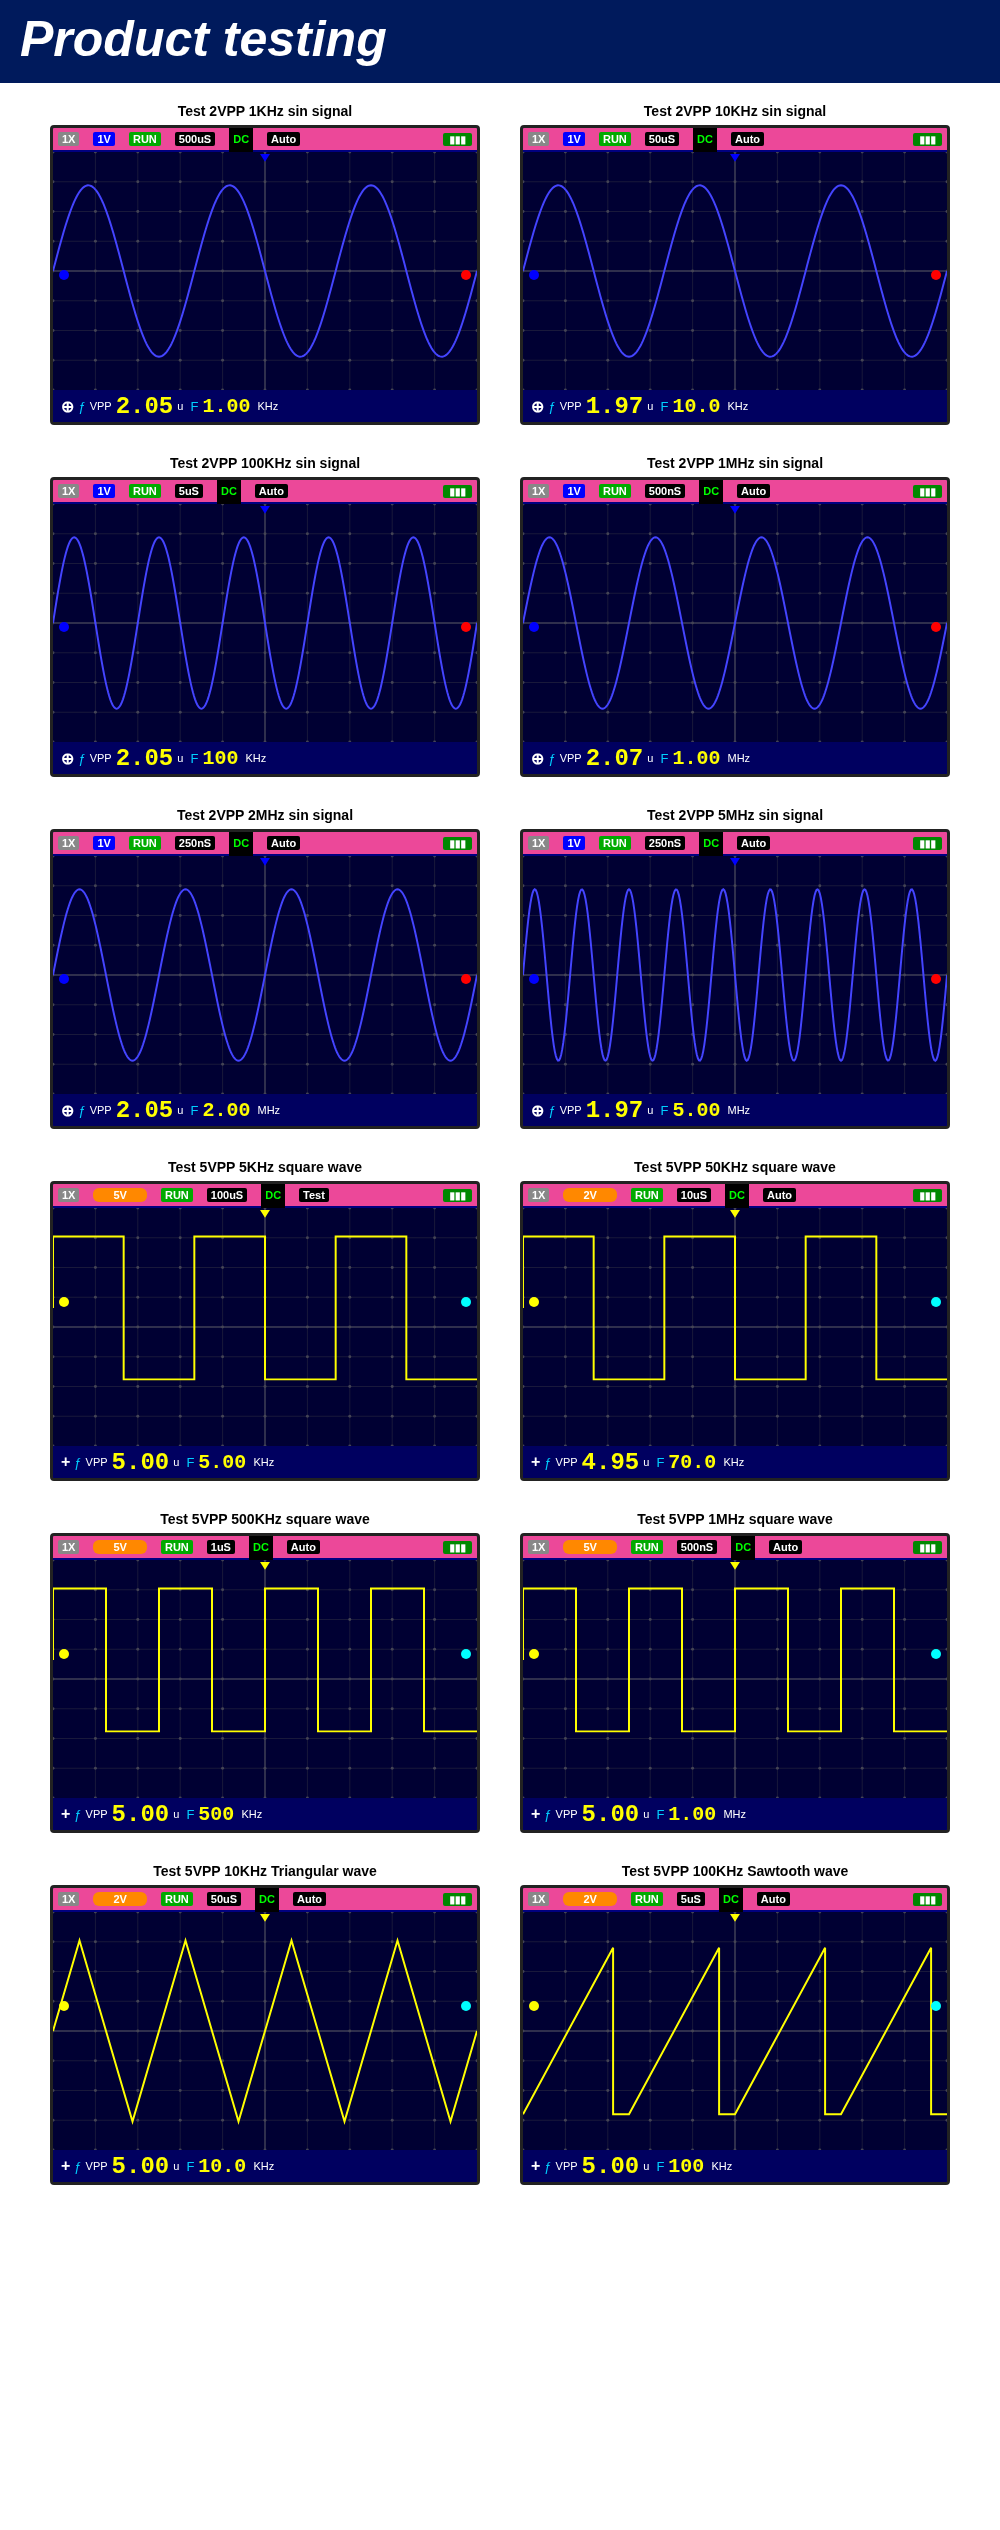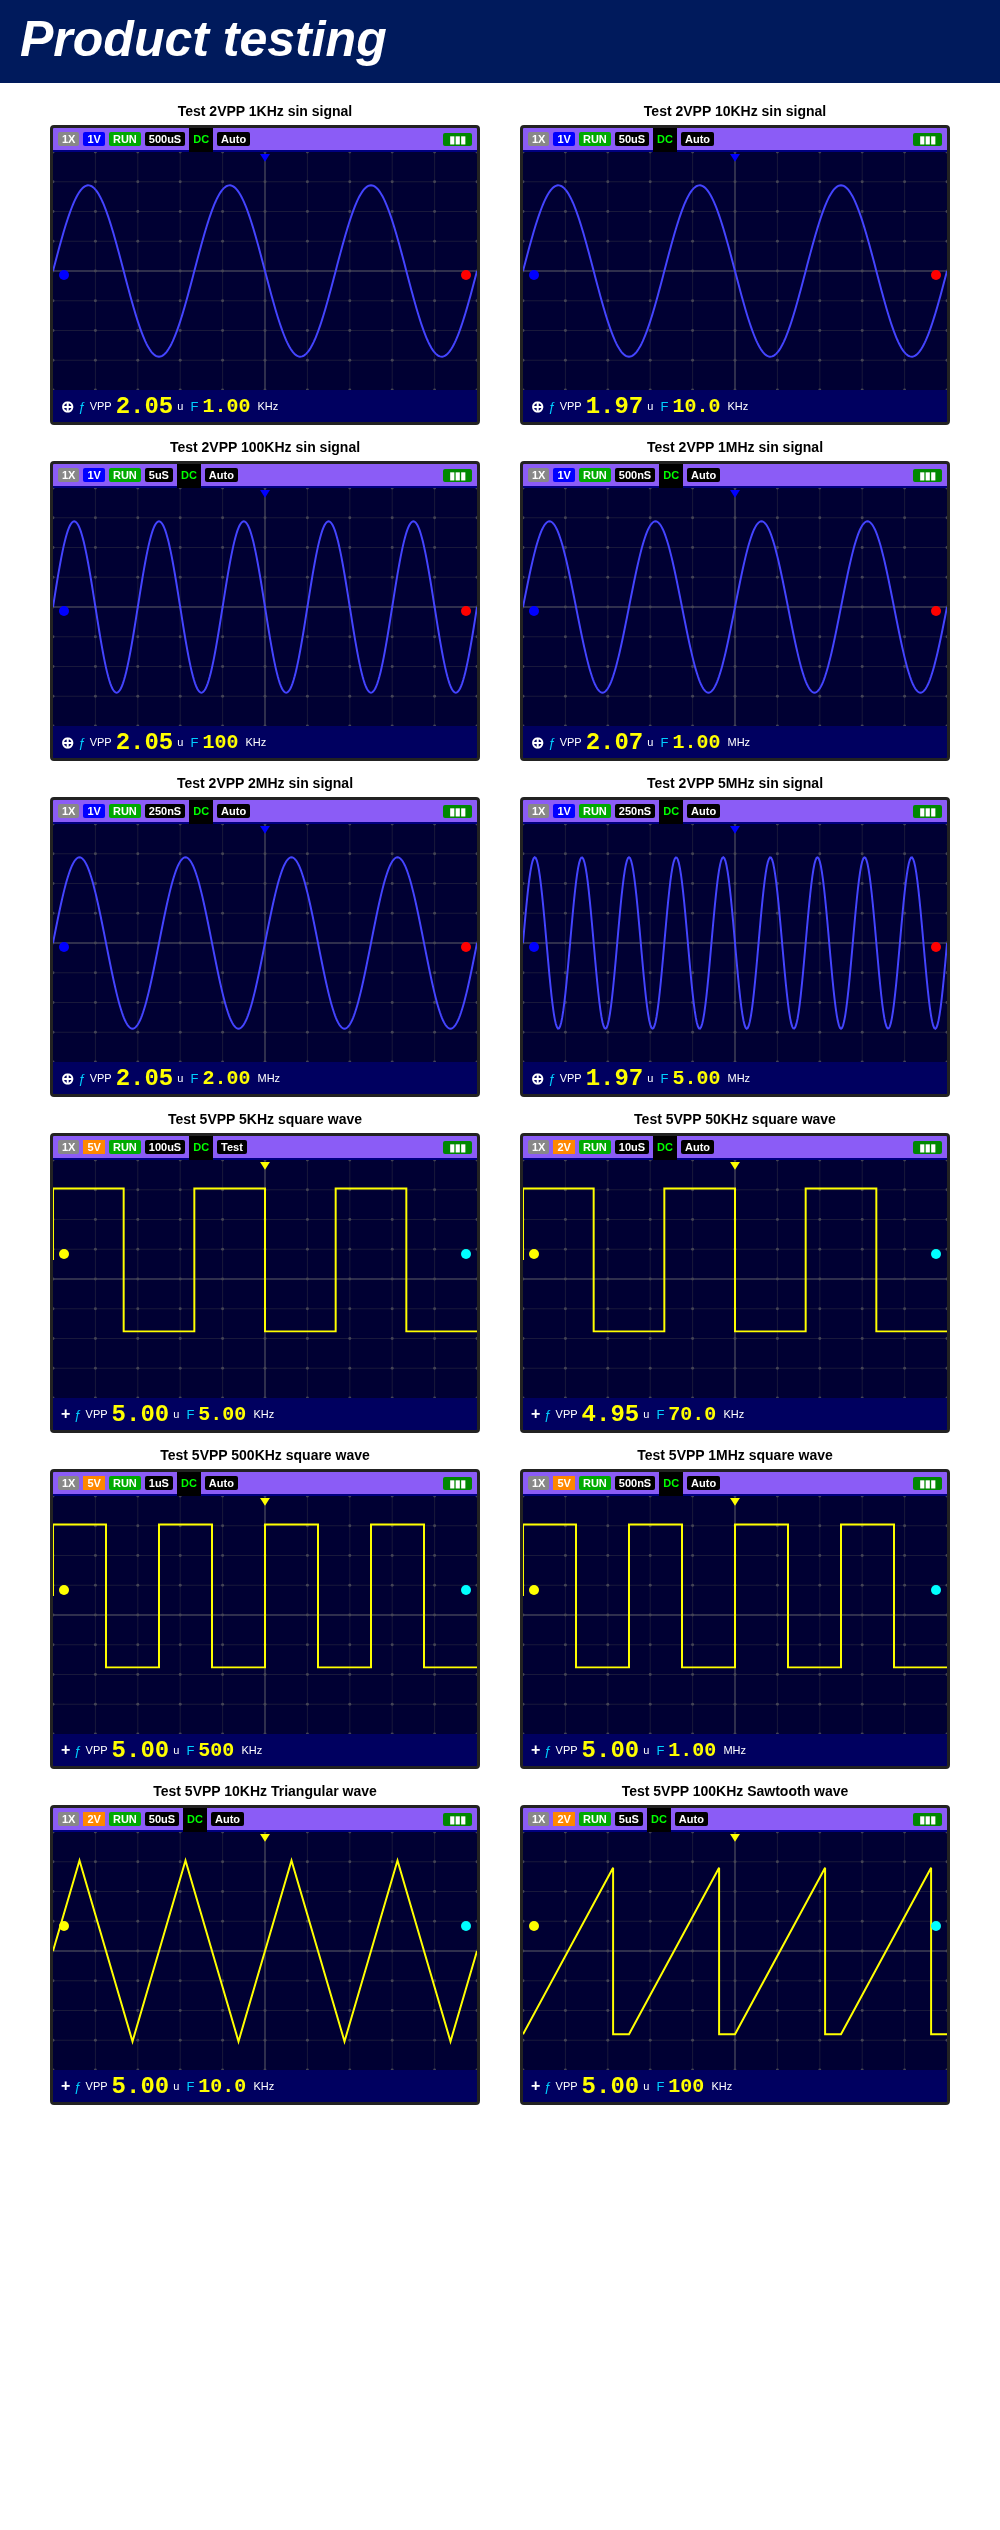--- a/index.html
+++ b/index.html
@@ -17,21 +17,21 @@
       font-size: 50px;
       font-weight: 900;
       font-style: italic;
     }
     .content {
       padding: 20px 30px;
     }
     .row {
       display: flex;
       justify-content: space-around;
-      margin-bottom: 14px;
+      margin-bottom: 30px;
     }
     .osc-block {
       display: flex;
       flex-direction: column;
       align-items: center;
       width: 430px;
     }
     .osc-label {
       font-size: 14px;
       font-weight: bold;
@@ -46,28 +46,28 @@
       border: 3px solid #222;
       border-radius: 4px;
       position: relative;
       overflow: hidden;
     }
     
     .osc-topbar {
       display: flex;
       align-items: center;
       padding: 2px 5px;
-      background: #8b5cf6;
+      background: #ec4899;
       height: 22px;
-      gap: 4px;
+      gap: 14px;
       font-size: 11px;
       font-weight: bold;
     }
     .tb-1x { background: #888; color: #fff; padding: 1px 4px; border-radius: 2px; }
-    .tb-1v { background: #f80; color: #fff; padding: 1px 4px; border-radius: 0; }
+    .tb-1v { background: #f80; color: #fff; padding: 1px 20px; border-radius: 6px; }
     .tb-1v-blue { background: #00f; color: #fff; padding: 1px 4px; border-radius: 2px; }
     .tb-run { background: #0a0; color: #fff; padding: 1px 4px; border-radius: 2px; text-align: right; }
     .tb-time { background: #000; color: #fff; padding: 1px 4px; border-radius: 2px; }
     .tb-dc { background: #000; color: #00ff00; padding: 19px 4px; border-radius: 2px; }
     .tb-auto { background: #000; color: #fff; padding: 1px 4px; border-radius: 2px; }
     .tb-bat {
       margin-left: auto;
       background: #080;
       color: #fff;
       padding: 1px 6px;

